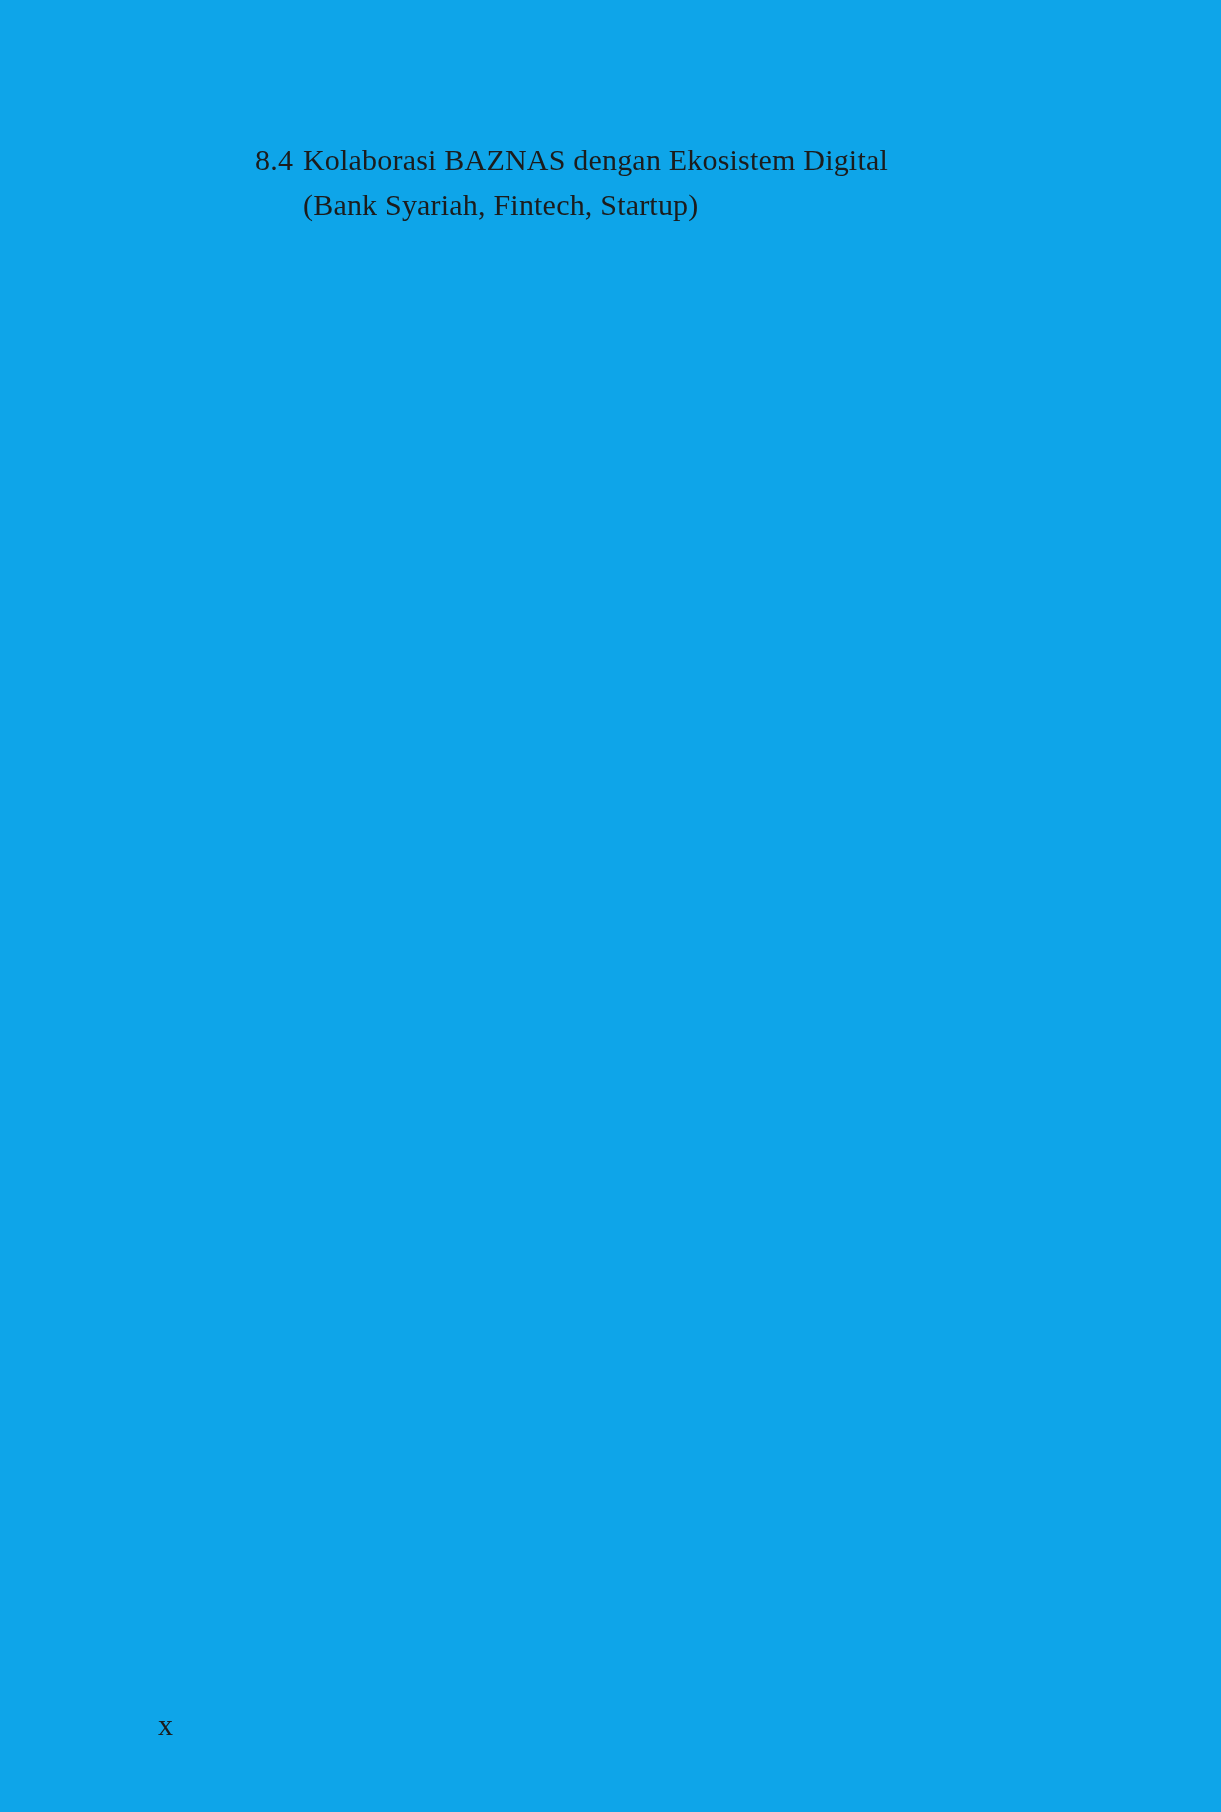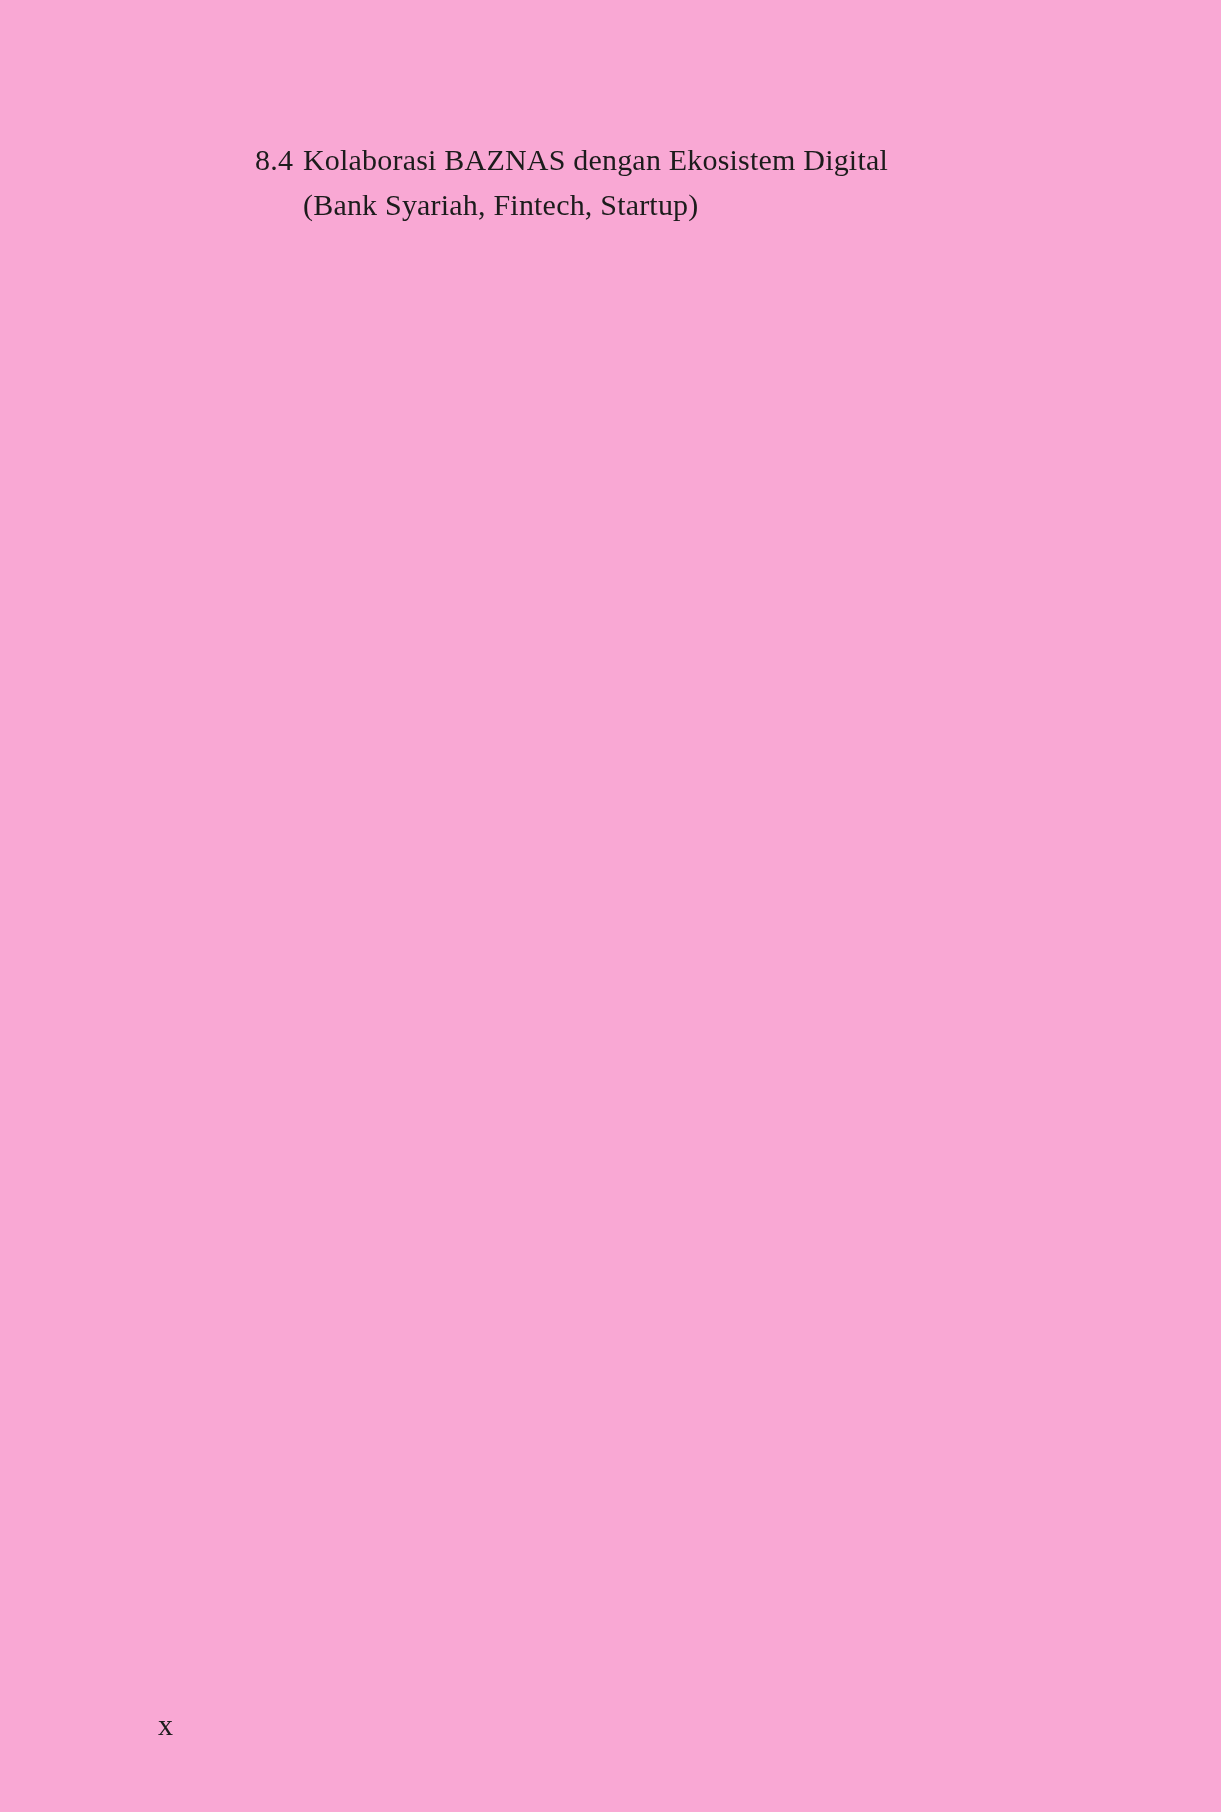--- a/index.html
+++ b/index.html
@@ -1,21 +1,21 @@
 <!DOCTYPE html>
 <html><head>
 <meta charset="utf-8">
 <style>
   html, body { margin: 0; padding: 0; }
   body { background: #e8e8e8; }
   .page {
     position: relative;
     width: 1221px;
     height: 1812px;
-    background: #f9a8d4;
+    background: #0ea5e9;
     font-family: "Liberation Serif", serif;
     color: #1c1c1c;
     overflow: hidden;
   }
   .toc {
     position: absolute;
     left: 158px;
     top: 137px;
     width: 904px;
   }

